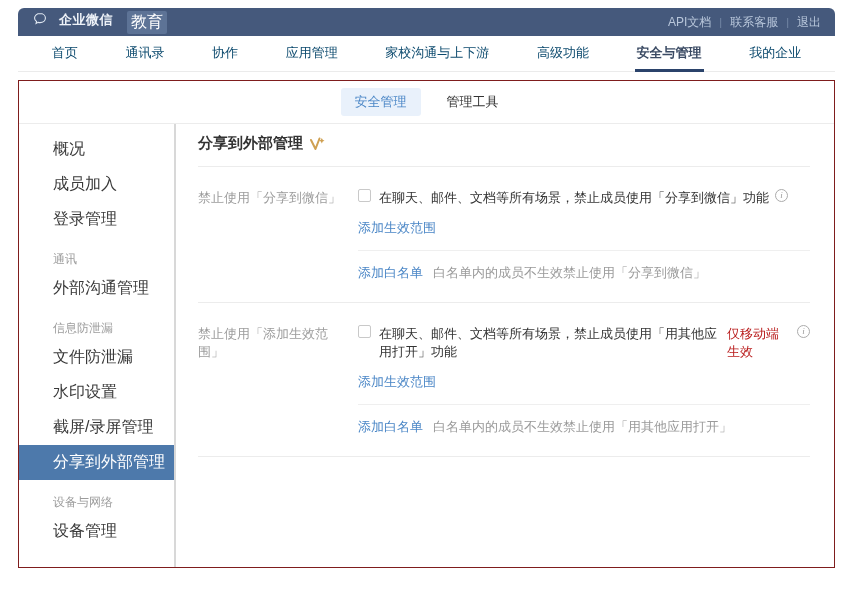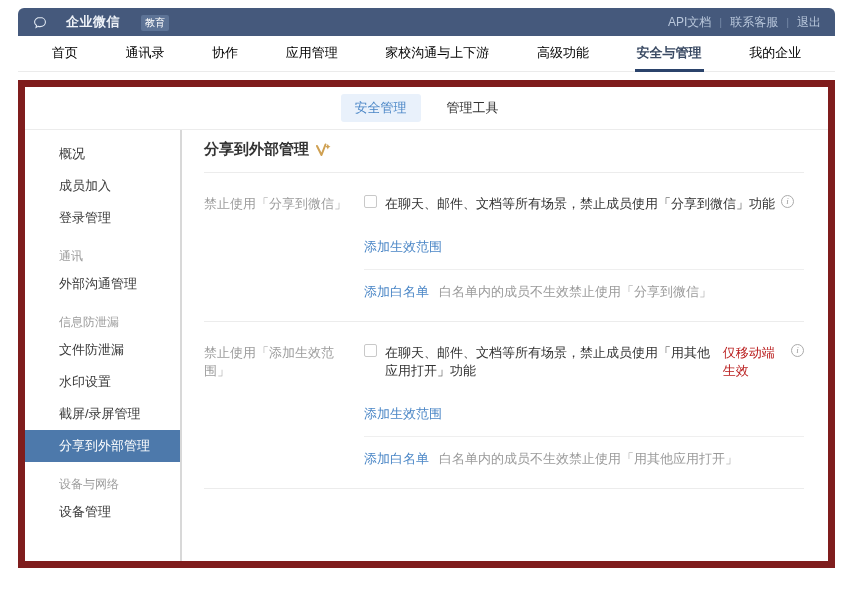--- a/index.html
+++ b/index.html
@@ -3,49 +3,49 @@
 <meta charset="utf-8">
 <style>
   * { margin:0; padding:0; box-sizing:border-box; }
   html,body { width:853px; height:590px; background:#ffffff; overflow:hidden;
     font-family:"Liberation Sans","DejaVu Sans",sans-serif; }
   .page { width:817px; margin:8px 18px 0 18px; }
 
   
   .topbar { height:28px; background:#45597c; border-radius:6px 6px 0 0;
     display:flex; align-items:center; justify-content:space-between; padding:0 14px; }
-  .logo { display:flex; align-items:flex-end; gap:18px; }
+  .logo { display:flex; align-items:flex-start; gap:11px; }
   .logo-icon { width:16px; height:16px; display:block; }
   .logo-text { color:#eef2f8; font-size:13px; font-weight:bold; letter-spacing:.5px; }
-  .logo-badge { background:#5d7396; color:#ffffff; font-size:10px; padding:1px 4px;
+  .logo-badge { background:#5d7396; color:#ffffff; font-size:16px; padding:1px 4px;
     border-radius:2px; margin-left:3px; }
   .topbar-links { display:flex; align-items:center; font-size:12px; color:#b9c7db; }
   .topbar-links a { color:#b9c7db; text-decoration:none; cursor:pointer; }
   .tsep { color:#7388a5; margin:0 8px; font-size:11px; }
 
   
   .nav { height:36px; display:flex; align-items:stretch; justify-content:space-around;
     border-bottom:1px solid #ebebeb; padding:0 10px; }
-  .nav-item { display:flex; align-items:center; font-size:13px; color:#000000;
+  .nav-item { display:flex; align-items:center; font-size:13px; color:#0c4a6e;
     cursor:pointer; border-bottom:3px solid transparent; padding:0 2px; margin-bottom:-1px; }
   .nav-item.active { border-bottom-color:#2b436b; font-weight:bold; color:#3a4a63;text-align:center; }
 
   
-  .card { margin-top:8px; border:7px solid #7f1d1d; height:488px; overflow:hidden;
+  .card { margin-top:8px; border:1px solid #7f1d1d; height:488px; overflow:hidden;
     background:#fff; }
   .subtab-bar { height:42px; display:flex; align-items:center; justify-content:center;
     gap:12px; }
   .subtab { font-size:13px; color:#333; padding:5px 14px; border-radius:3px; cursor:pointer; }
   .subtab.active { background:#e9f1fb; color:#4a86c6; }
   .card-divider { height:1px; background:#ececec; }
   .card-body { display:flex; height:445px; }
 
   
   .sidebar { width:157px; border-right:2px solid #d8d8d8; padding-top:8px; flex-shrink:0; }
-  .side-item { font-size:13px; color:#393939; padding:7px 8px 7px 34px; cursor:pointer;
+  .side-item { font-size:16px; color:#393939; padding:7px 8px 7px 34px; cursor:pointer;
     white-space:nowrap; }
   .side-item.active { background:#4d79ab; color:#ffffff; }
   .side-header { font-size:12px; color:#9c9c9c; padding:14px 8px 3px 34px; white-space:nowrap; }
 
   
   .main { flex:1; padding:0 24px 0 22px; }
   .title-row { display:flex; align-items:center; gap:6px; padding-top:10px; }
   .page-title { font-size:15px; font-weight:bold; color:#333; }
   .premium-icon { width:16px; height:15px; display:block; margin-top:2px; }
   .title-divider { height:1px; background:#ececec; margin-top:13px; }
@@ -55,21 +55,21 @@
   .row-body { flex:1; }
   .cb-line { display:flex; align-items:flex-start; font-size:13px; color:#333; }
   .checkbox { width:13px; height:13px; border:1px solid #c9c9c9; border-radius:2px;
     background:#fff; margin-right:8px; flex-shrink:0; cursor:pointer; }
   .note { color:#b91c1c; margin-left:6px; }
   .note:empty { display:none; }
   .info-icon { width:13px; height:13px; border:1px solid #ababab; border-radius:50%;
     color:#9c9c9c; font-size:9px; line-height:11px; text-align:center; margin-left:6px;
     flex-shrink:0; font-style:italic; font-family:"Liberation Serif",serif; cursor:pointer; }
   .link { color:#4a86c6; font-size:13px; text-decoration:none; cursor:pointer; }
-  .scope-line { margin-top:24px; }
+  .scope-line { margin-top:11px; }
   .sub-divider { height:1px; background:#efefef; margin-top:13px; }
   .wl-line { margin-top:13px; display:flex; align-items:center; }
   .wl-desc { color:#9a9a9a; font-size:13px; margin-left:10px; }
   .full-divider { height:1px; background:#ececec; margin-top:20px; }
 </style>
 </head>
 <body>
 
 <div class="page">
 

